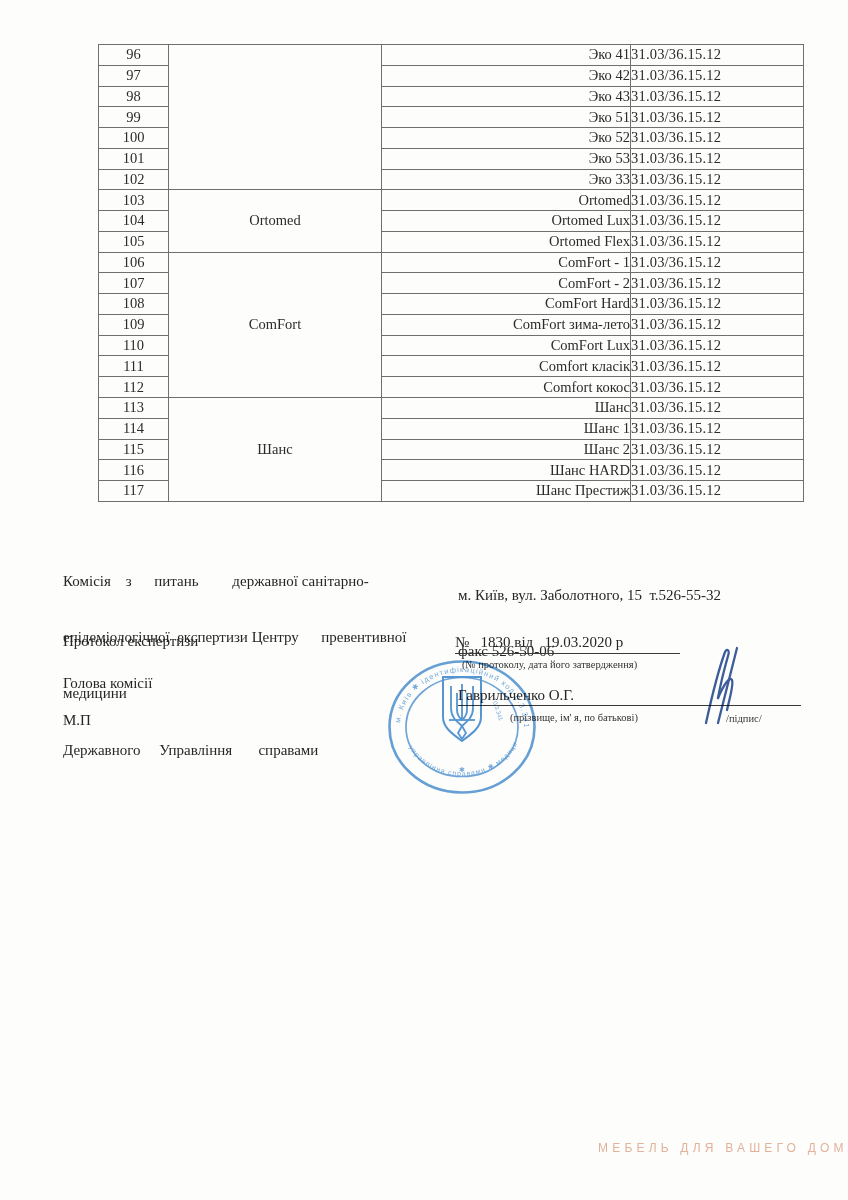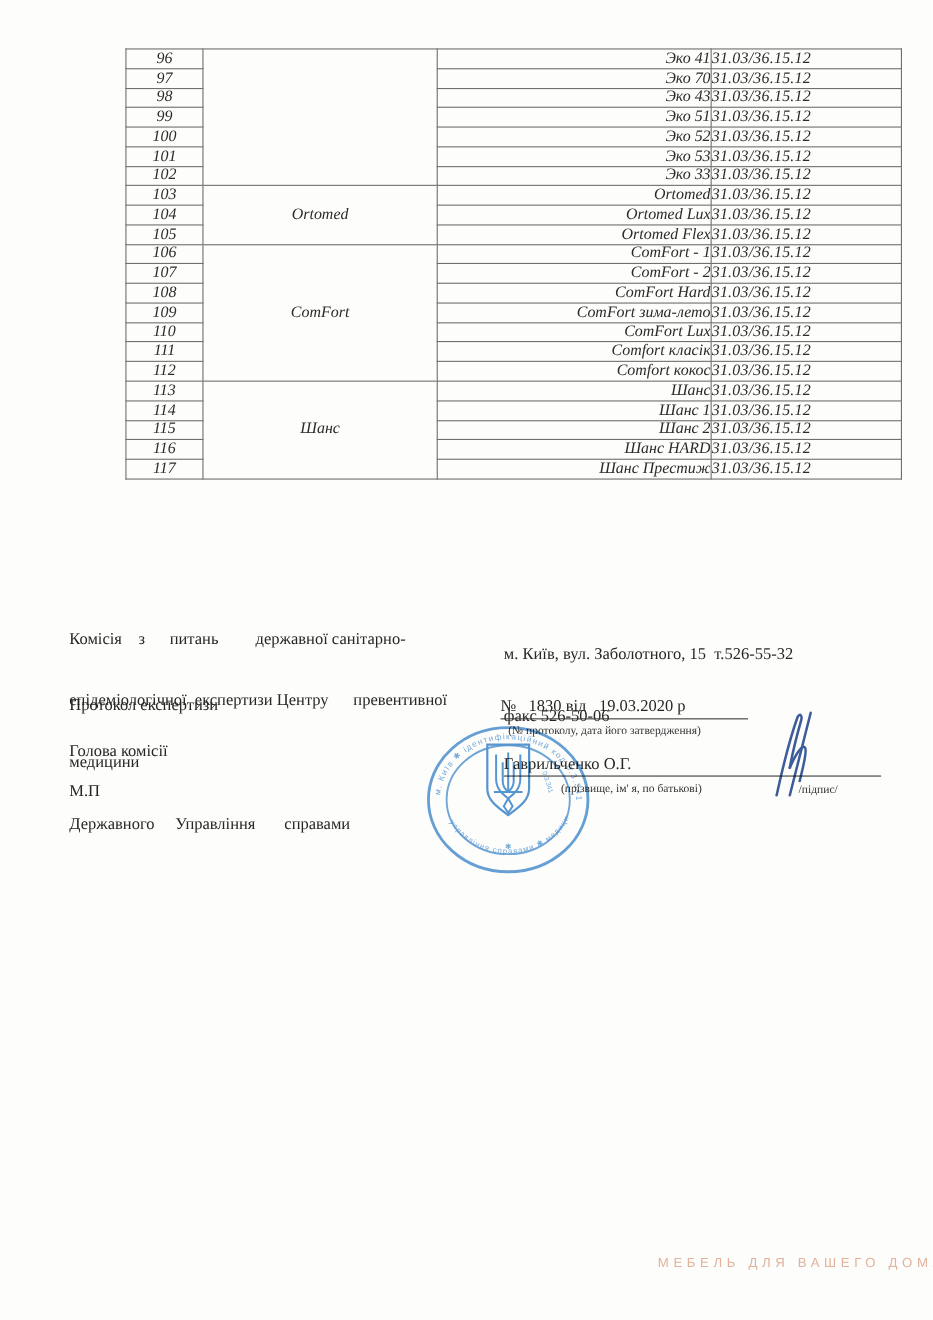--- a/index.html
+++ b/index.html
@@ -4,22 +4,22 @@
 <style>
   html,body { margin:0; padding:0; background:#ffffff; }
   .doc {
     position:relative; width:848px; height:1200px; margin:0 auto;
     background:#fdfdfc; overflow:hidden;
     font-family:"Liberation Serif", serif; color:#262626;
   }
 
   
   table.products {
-    position:absolute; left:114px; top:44px; width:703px; height:392px;
-    border-collapse:collapse; table-layout:fixed;font-style:italic;
+    position:absolute; left:98px; top:44px; width:703px; height:458px;
+    border-collapse:collapse; table-layout:fixed;
   }
   table.products td {
     border:1px solid #6f6f6f; padding:0; font-size:14.5px; line-height:1.05;
     white-space:nowrap; overflow:hidden; color:#2b2b2b;
   }
   td.c-num   { width:69px;  text-align:center; }
   td.c-brand { width:212px; text-align:center; vertical-align:middle; }
   td.c-model { width:248px; text-align:right; padding-left:9px; }
   td.c-code  { width:172px; letter-spacing:.2px; }
 
@@ -65,21 +65,21 @@
   <table class="products">
     <tbody>
         <tr>
           <td class="c-num">96</td>
           <td class="c-brand" rowspan="7"></td>
           <td class="c-model">Эко 41</td>
           <td class="c-code">31.03/36.15.12</td>
         </tr>
         <tr>
           <td class="c-num">97</td>
-          <td class="c-model">Эко 70</td>
+          <td class="c-model">Эко 42</td>
           <td class="c-code">31.03/36.15.12</td>
         </tr>
         <tr>
           <td class="c-num">98</td>
           <td class="c-model">Эко 43</td>
           <td class="c-code">31.03/36.15.12</td>
         </tr>
         <tr>
           <td class="c-num">99</td>
           <td class="c-model">Эко 51</td>

